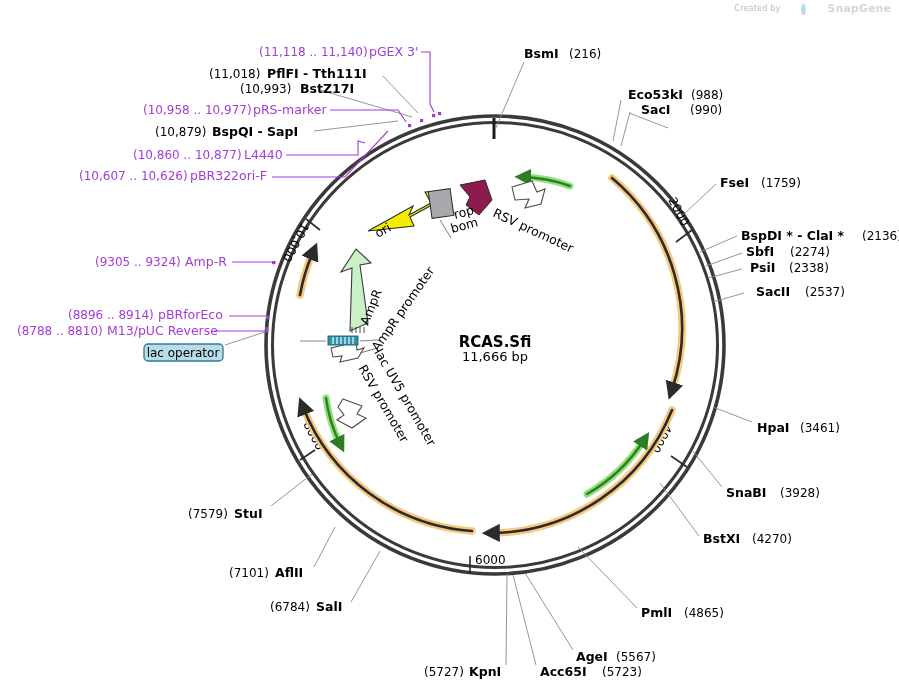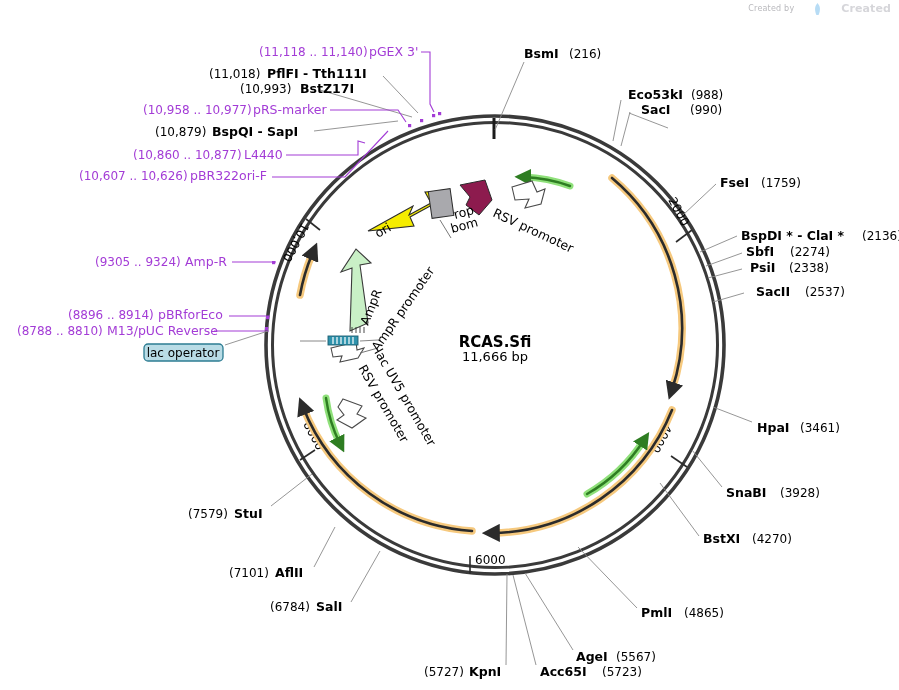--- a/index.html
+++ b/index.html
@@ -41,21 +41,21 @@
 </head>
 <body>
 
 <div id="stage">
 
   <div class="wm">
     <span class="wm-created">Created by</span>
     <svg class="wm-leaf" viewBox="0 0 7 12">
       <path d="M3.5 0 C6 3 7 6 4.6 12 L2.4 12 C0 6 1 3 3.5 0 Z" fill="#b7dcf5"></path>
     </svg>
-    <span class="wm-brand">Created</span>
+    <span class="wm-brand">SnapGene</span>
   </div>
 
   <svg id="map" viewBox="0 0 899 690">
 
     <defs>
       <marker id="ah-orange" markerWidth="7" markerHeight="7" refX="3" refY="3.5" orient="auto">
         <path d="M0,0 L7,3.5 L0,7 z" fill="#2b2b2b"></path>
       </marker>
       <marker id="ah-green" markerWidth="7" markerHeight="7" refX="3" refY="3.5" orient="auto">
         <path d="M0,0 L7,3.5 L0,7 z" fill="#2e7d22"></path>

